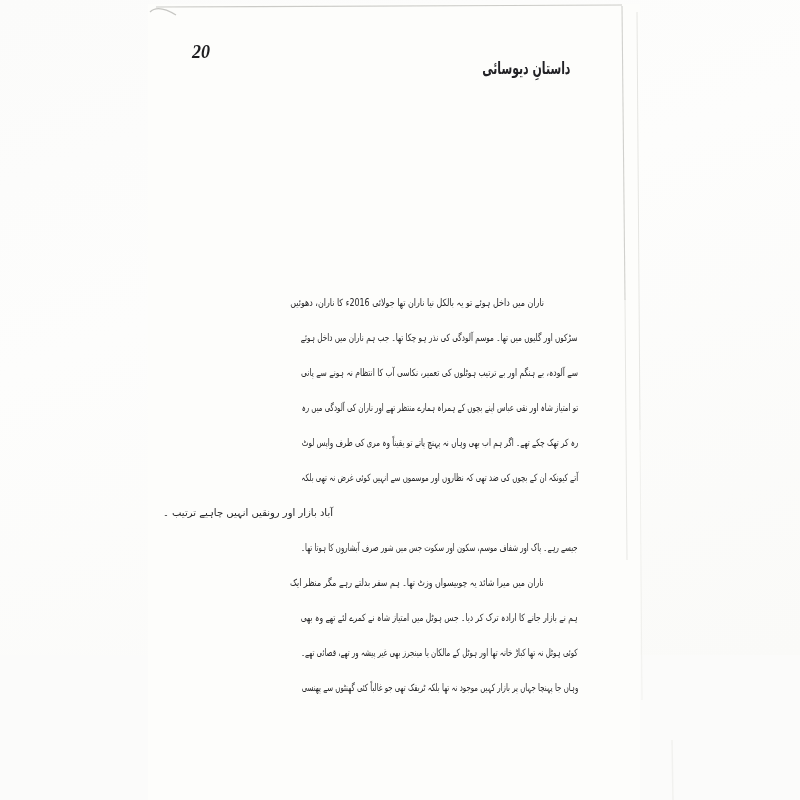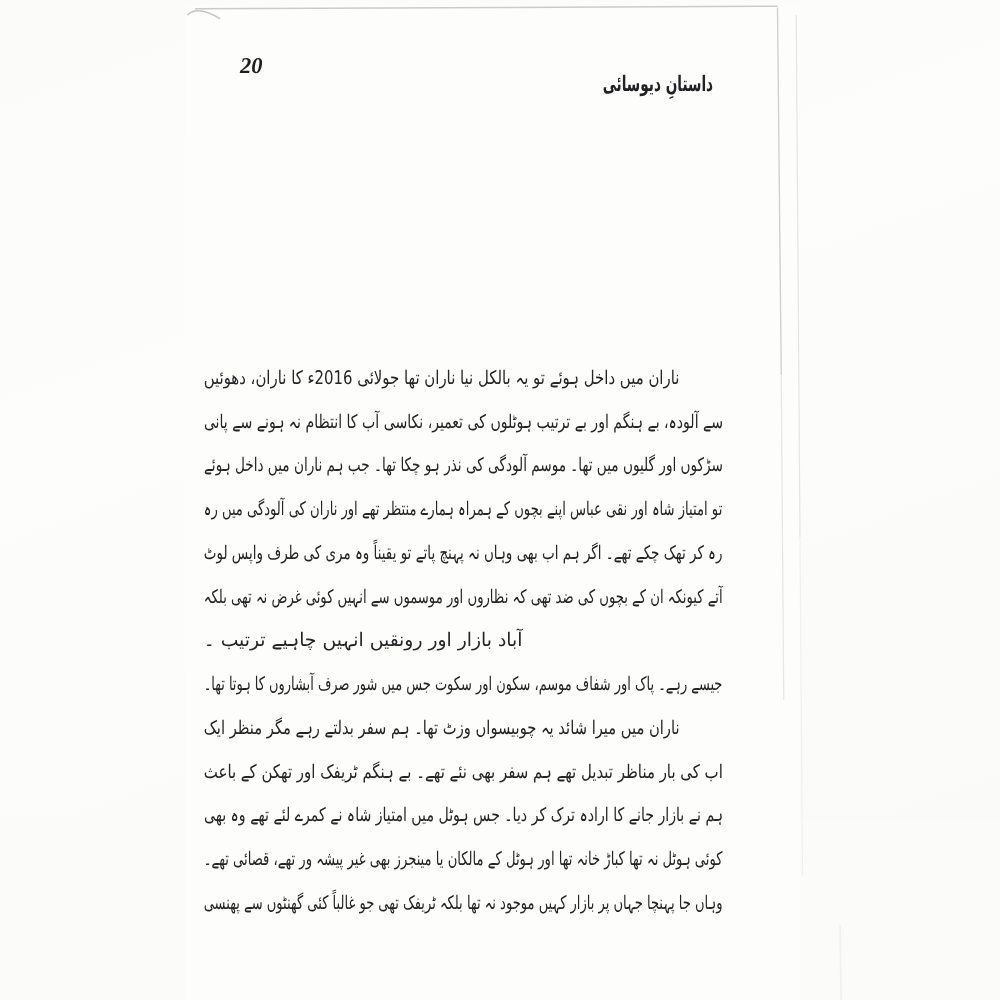--- a/index.html
+++ b/index.html
@@ -78,21 +78,21 @@
     top: 280px;
     width: 415px;
   }
   .tline {
     position: relative;
     height: 35px;
     line-height: 35px;
     direction: rtl;
     text-align: right;
     white-space: nowrap;
-    font-size: 15px;
+    font-size: 10px;
     color: #252527;
   }
   .tline .fit-text {
     display: inline-block;
     transform-origin: 100% 50%;
     vertical-align: middle;
     line-height: normal;
   }
   .tline.indent-first { padding-right: 34px; }
   .tline.end-left { text-align: left; }
@@ -123,24 +123,24 @@
       <span class="fit-text" style="transform: scaleX(0.642336);">داستانِ دیوسائی</span>
     </div>
 
 
     <div class="body-block">
 
       <div class="tline indent-first">
         <span class="fit-text" style="transform: scaleX(0.795407);">ناران میں داخل ہوئے تو یہ بالکل نیا ناران تھا جولائی 2016ء کا ناران، دھوئیں</span>
       </div>
       <div class="tline">
-        <span class="fit-text" style="transform: scaleX(0.750452);">سے آلودہ، بے ہنگم اور بے ترتیب ہوٹلوں کی تعمیر، نکاسی آب کا انتظام نہ ہونے سے پانی</span>
+        <span class="fit-text" style="transform: scaleX(0.725524);">سڑکوں اور گلیوں میں تھا۔ موسم آلودگی کی نذر ہو چکا تھا۔ جب ہم ناران میں داخل ہوئے</span>
       </div>
       <div class="tline">
-        <span class="fit-text" style="transform: scaleX(0.725524);">سڑکوں اور گلیوں میں تھا۔ موسم آلودگی کی نذر ہو چکا تھا۔ جب ہم ناران میں داخل ہوئے</span>
+        <span class="fit-text" style="transform: scaleX(0.750452);">سے آلودہ، بے ہنگم اور بے ترتیب ہوٹلوں کی تعمیر، نکاسی آب کا انتظام نہ ہونے سے پانی</span>
       </div>
       <div class="tline">
         <span class="fit-text" style="transform: scaleX(0.699831);">تو امتیاز شاہ اور نقی عباس اپنے بچوں کے ہمراہ ہمارے منتظر تھے اور ناران کی آلودگی میں رہ</span>
       </div>
       <div class="tline">
         <span class="fit-text" style="transform: scaleX(0.717993);">رہ کر تھک چکے تھے۔ اگر ہم اب بھی وہاں نہ پہنچ پاتے تو یقیناً وہ مری کی طرف واپس لوٹ</span>
       </div>
       <div class="tline">
         <span class="fit-text" style="transform: scaleX(0.7022);">آتے کیونکہ ان کے بچوں کی ضد تھی کہ نظاروں اور موسموں سے انہیں کوئی غرض نہ تھی بلکہ</span>
       </div>
@@ -148,23 +148,20 @@
         <span class="fit-text">آباد بازار اور رونقیں انہیں چاہیے ترتیب ۔</span>
       </div>
 
       <div class="tline">
         <span class="fit-text" style="transform: scaleX(0.690516);">جیسے رہے۔ پاک اور شفاف موسم، سکون اور سکوت جس میں شور صرف آبشاروں کا ہوتا تھا۔</span>
       </div>
       <div class="tline indent-first">
         <span class="fit-text" style="transform: scaleX(0.783951);">ناران میں میرا شائد یہ چوبیسواں وزٹ تھا۔ ہم سفر بدلتے رہے مگر منظر ایک</span>
       </div>
       <div class="tline">
-        <span class="fit-text" style="transform: scaleX(0.796545);">اب کی بار مناظر تبدیل تھے ہم سفر بھی نئے تھے۔ بے ہنگم ٹریفک اور تھکن کے باعث</span>
-      </div>
-      <div class="tline">
         <span class="fit-text" style="transform: scaleX(0.753176);">ہم نے بازار جانے کا ارادہ ترک کر دیا۔ جس ہوٹل میں امتیاز شاہ نے کمرے لئے تھے وہ بھی</span>
       </div>
       <div class="tline">
         <span class="fit-text" style="transform: scaleX(0.701014);">کوئی ہوٹل نہ تھا کباڑ خانہ تھا اور ہوٹل کے مالکان یا مینجرز بھی غیر پیشہ ور تھے، قصائی تھے۔</span>
       </div>
       <div class="tline">
         <span class="fit-text" style="transform: scaleX(0.696309);">وہاں جا پہنچا جہاں پر بازار کہیں موجود نہ تھا بلکہ ٹریفک تھی جو غالباً کئی گھنٹوں سے پھنسی</span>
       </div>
 
     </div>

